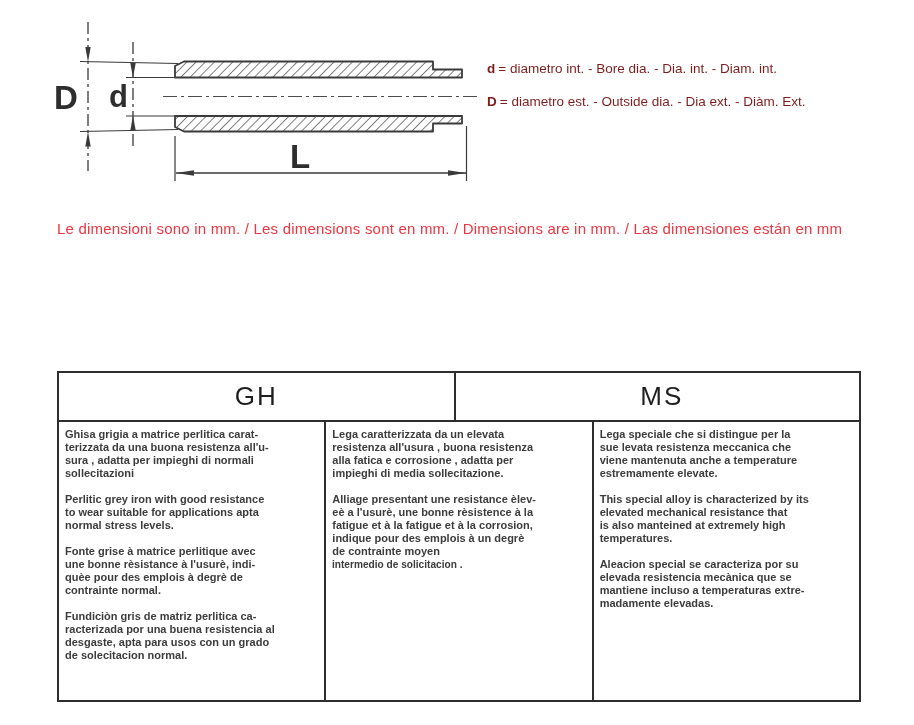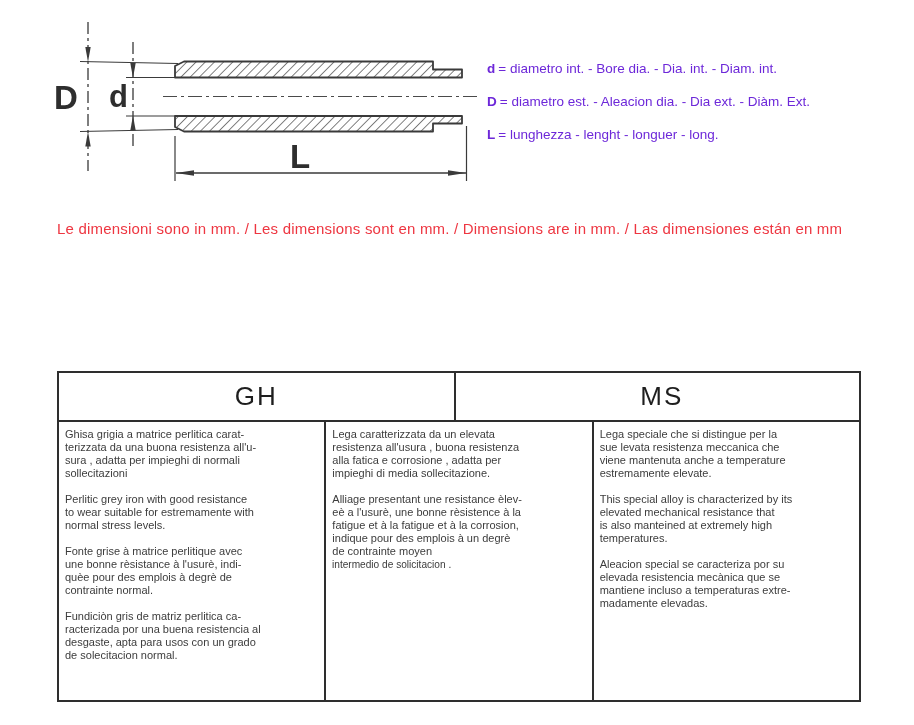--- a/index.html
+++ b/index.html
@@ -31,21 +31,21 @@
   .tbl-head { display:flex; height:47px; border-bottom:2px solid #2e2e2e; flex:none;gap:9px; }
   .th {
     flex:1 1 0; display:flex; align-items:center; justify-content:center;
     font-size:26px; letter-spacing:2px; color:#1e1e1e;
     border-right:2px solid #2e2e2e;
   }
   .th:last-child { border-right:none;border-radius:21px; }
   .tbl-body { display:flex; flex:1 1 auto; }
   .td {
     flex:1 1 0; border-right:2px solid #2e2e2e; box-sizing:border-box;
-    padding:6px 8px 0 6px; color:#3c3c3c; font-size:11px; line-height:13px;
+    padding:6px 8px 0 6px; color:#3c3c3c; font-size:11px; line-height:13px;font-weight:bold;
   }
   .td:last-child { border-right:none; }
   .para { margin:0 0 13px 0; white-space:pre-line; }
   .para.attach { margin-top:-13px; }
   .para.condensed {
     font-size:11.5px; letter-spacing:0;
     transform:scaleX(0.88); transform-origin:left top;
   }
 </style>
 </head>
@@ -89,47 +89,44 @@
     </g>
 
     <g>
       <line x1="176" y1="173" x2="466" y2="173" stroke="#3a3a3a" stroke-width="1.3"></line>
       <polygon points="176,173 194,170.3 194,175.7" fill="#3a3a3a"></polygon>
       <polygon points="466,173 448,170.3 448,175.7" fill="#3a3a3a"></polygon>
       <text x="290" y="168" font-size="33" font-weight="bold" fill="#2e2e2e" font-family="Liberation Sans, sans-serif">L</text>
     </g>
   </svg>
 
-  <div class="legend" style="color: #6d28d9;">
+  <div class="legend" style="color: #7f1d1d;">
     <div class="legend-line">
       <b>d</b><span>= diametro int. - Bore dia. - Dia. int. - Diam. int.</span>
     </div>
     <div class="legend-line">
-      <b>D</b><span>= diametro est. - Aleacion dia. - Dia ext. - Diàm. Ext.</span>
-    </div>
-    <div class="legend-line">
-      <b>L</b><span>= lunghezza - lenght - longuer - long.</span>
+      <b>D</b><span>= diametro est. - Outside dia. - Dia ext. - Diàm. Ext.</span>
     </div>
   </div>
 
   <div class="note" style="color: rgb(238, 54, 65);">Le dimensioni sono in mm. / Les dimensions sont en mm. / Dimensions are in mm. / Las dimensiones están en mm</div>
 
   <div class="tbl">
     <div class="tbl-head">
       <div class="th">GH</div>
       <div class="th">MS</div>
     </div>
     <div class="tbl-body">
       <div class="td">
           <p class="para">Ghisa grigia a matrice perlitica carat-
 terizzata da una buona resistenza all'u-
 sura , adatta per impieghi di normali
 sollecitazioni</p>
           <p class="para">Perlitic grey iron with good resistance
-to wear suitable for estremamente with
+to wear suitable for applications apta
 normal stress levels.</p>
           <p class="para">Fonte grise à matrice perlitique avec
 une bonne rèsistance à l'usurè, indi-
 quèe pour des emplois à degrè de
 contrainte normal.</p>
           <p class="para">Fundiciòn gris de matriz perlitica ca-
 racterizada por una buena resistencia al
 desgaste, apta para usos con un grado
 de solecitacion normal.</p>
         </div>

